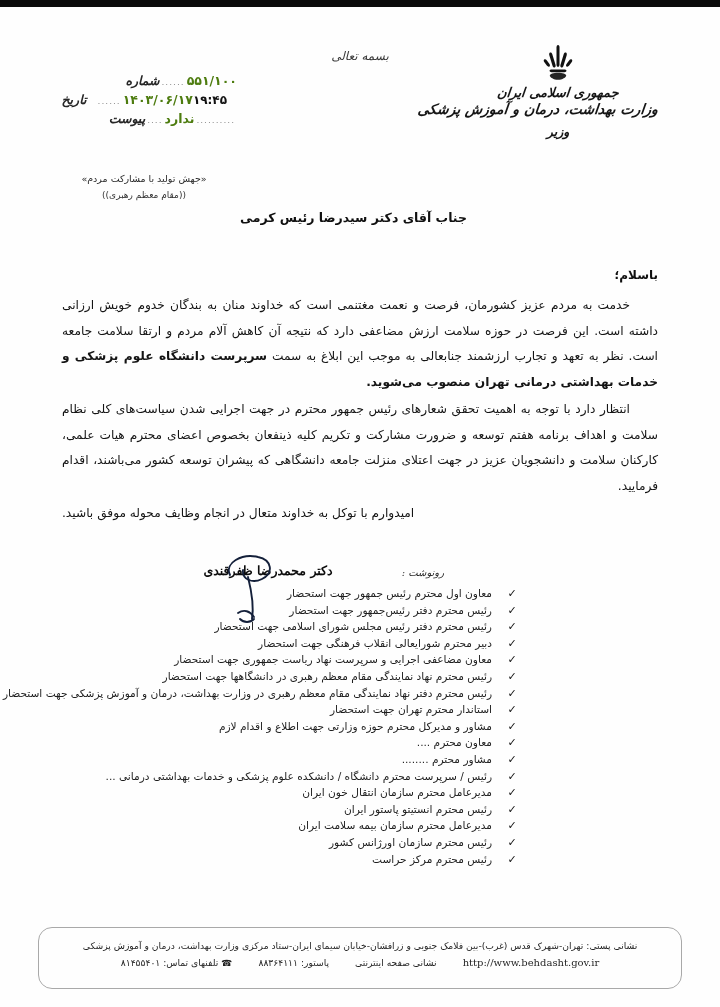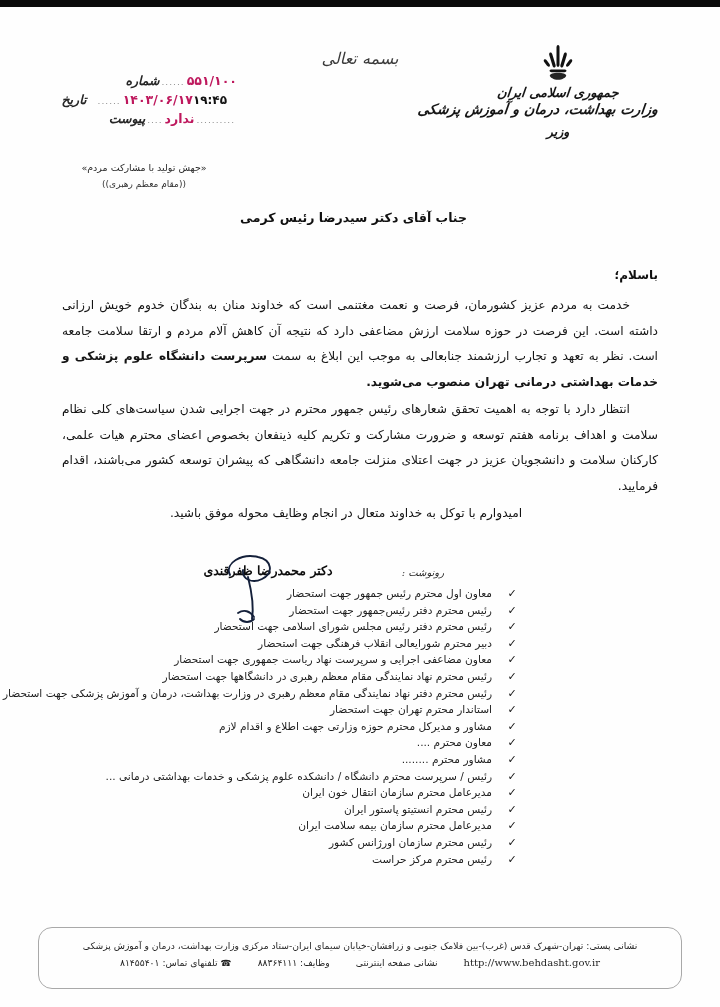--- a/index.html
+++ b/index.html
@@ -35,21 +35,21 @@
     background: #fefefe;
   }
 
   
   .basmala {
     position: absolute;
     top: 42px;
     left: 0; right: 0;
     text-align: center;
     font-family: "DejaVu Serif", "Liberation Serif", serif;
-    font-size: 16px;
+    font-size: 12px;
     font-style: italic;
     color: #3a3a3a;
     letter-spacing: 0.5px;
   }
 
   
   .ref-block {
     position: absolute;
     top: 66px;
     left: 22px;
@@ -76,34 +76,34 @@
   .ref-dots {
     flex: 0 0 auto;
     color: #8d8d8d;
     font-size: 9px;
     letter-spacing: 1px;
     padding: 0 2px;
   }
   .ref-value {
     font-weight: 700;
     font-size: 12.5px;
-    color: #be185d;
+    color: #4d7c0f;
     letter-spacing: 0.3px;
   }
   .ref-time {
     font-weight: 700;
     font-size: 12px;
     color: #111;
     padding-right: 10px;
   }
 
   
   .slogan {
     position: absolute;
-    top: 153px;
+    top: 164px;
     left: 24px;
     width: 240px;
     text-align: center;
     font-size: 9.5px;
     line-height: 16px;
     color: #2a2a2a;
   }
   .slogan .attrib { font-size: 9px; color: #333; }
 
   
@@ -172,21 +172,21 @@
     left: 62px;
     text-align: justify;
     font-size: 12.2px;
     line-height: 25.5px;
     color: #141414;
   }
   .body-text p { margin: 0 0 2px 0; text-indent: 28px; }
   .body-text b { font-weight: 700; }
   .closing {
     text-indent: 0;
-    text-align: center;
+    text-align: left;
     margin-top: 8px;
   }
 
   
   .signature {
     position: absolute;
     top: 556px;
     left: 168px;
     width: 200px;
     text-align: center;
@@ -432,21 +432,21 @@
         <span class="cc-text">رئیس محترم مرکز حراست</span>
       </li>
     </ul>
 
   <div class="footer">
     <div class="footer-line">نشانی پستی: تهران-شهرک قدس (غرب)-بین فلامک جنوبی و زرافشان-خیابان سیمای ایران-ستاد مرکزی وزارت بهداشت، درمان و آموزش پزشکی</div>
     <div class="footer-row2">
       <span class="url">http://www.behdasht.gov.ir</span>
       <span>نشانی صفحه اینترنتی</span>
       <span>
-        <span>وظایف:</span>
+        <span>پاستور:</span>
         <span>۸۸۳۶۴۱۱۱</span>
       </span>
       <span>
         <span class="phone-glyph">☎</span>
         <span>تلفنهای تماس:</span>
         <span>۸۱۴۵۵۴۰۱</span>
       </span>
     </div>
   </div>
 

